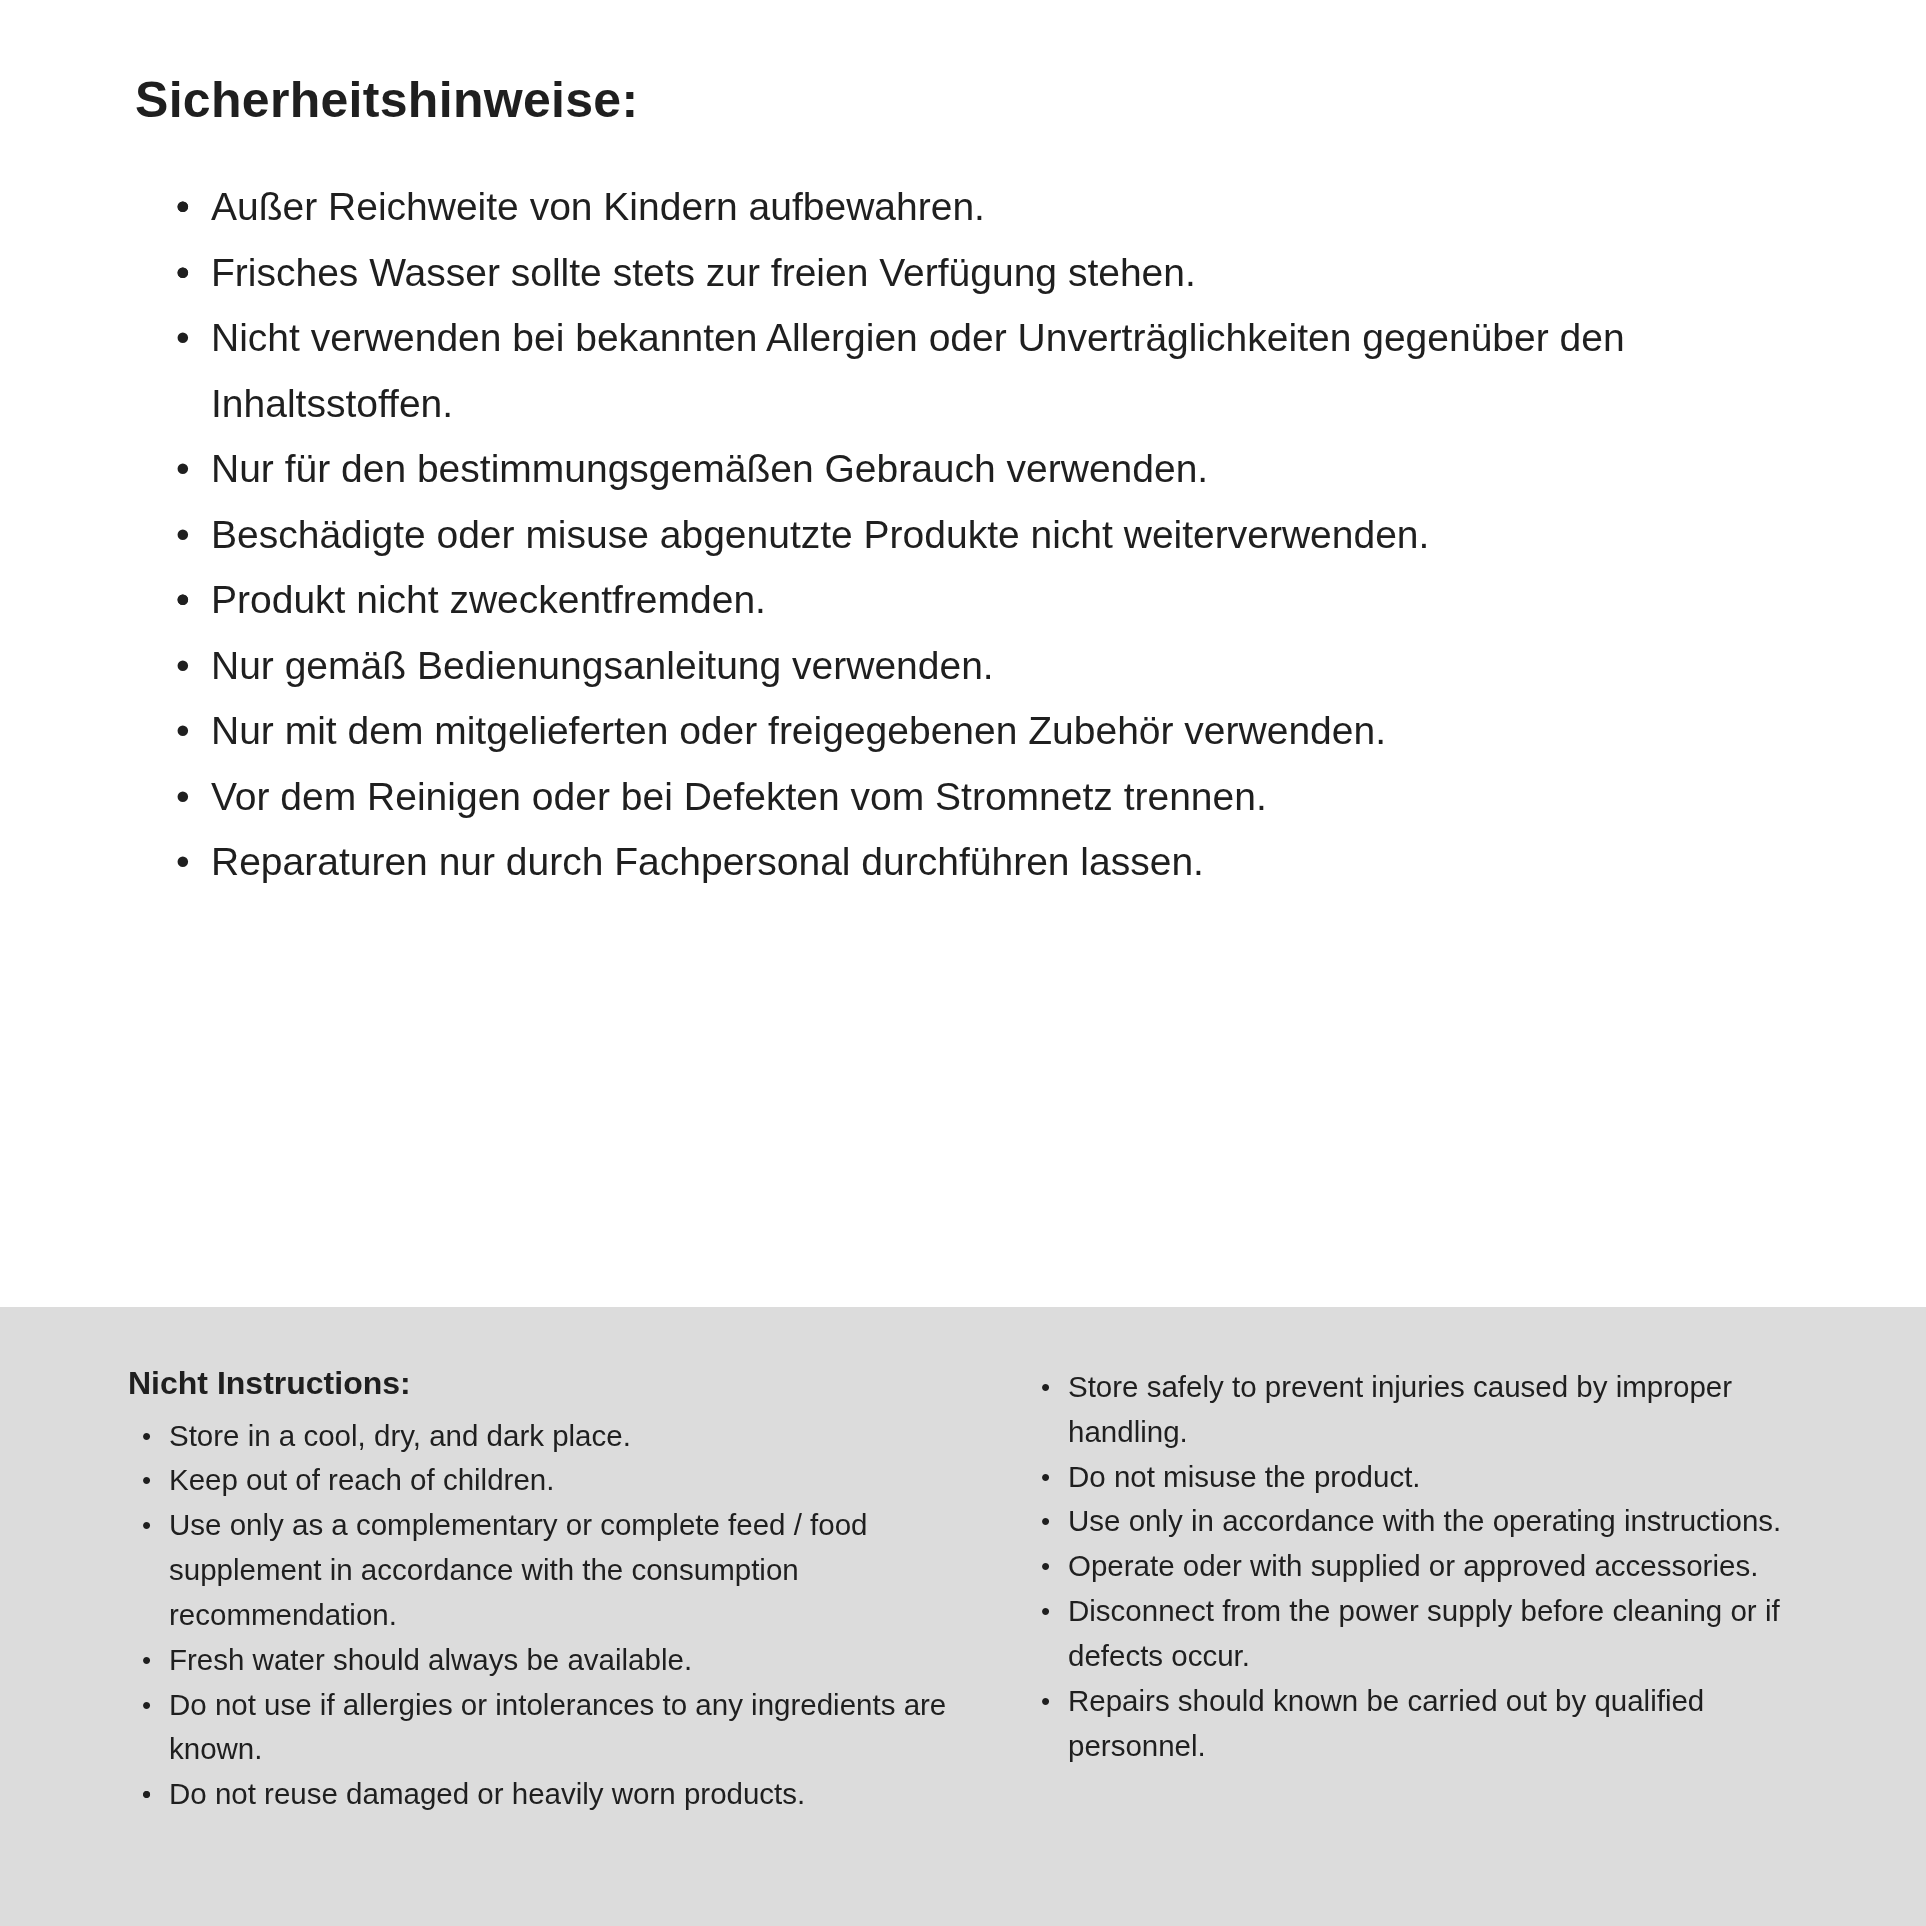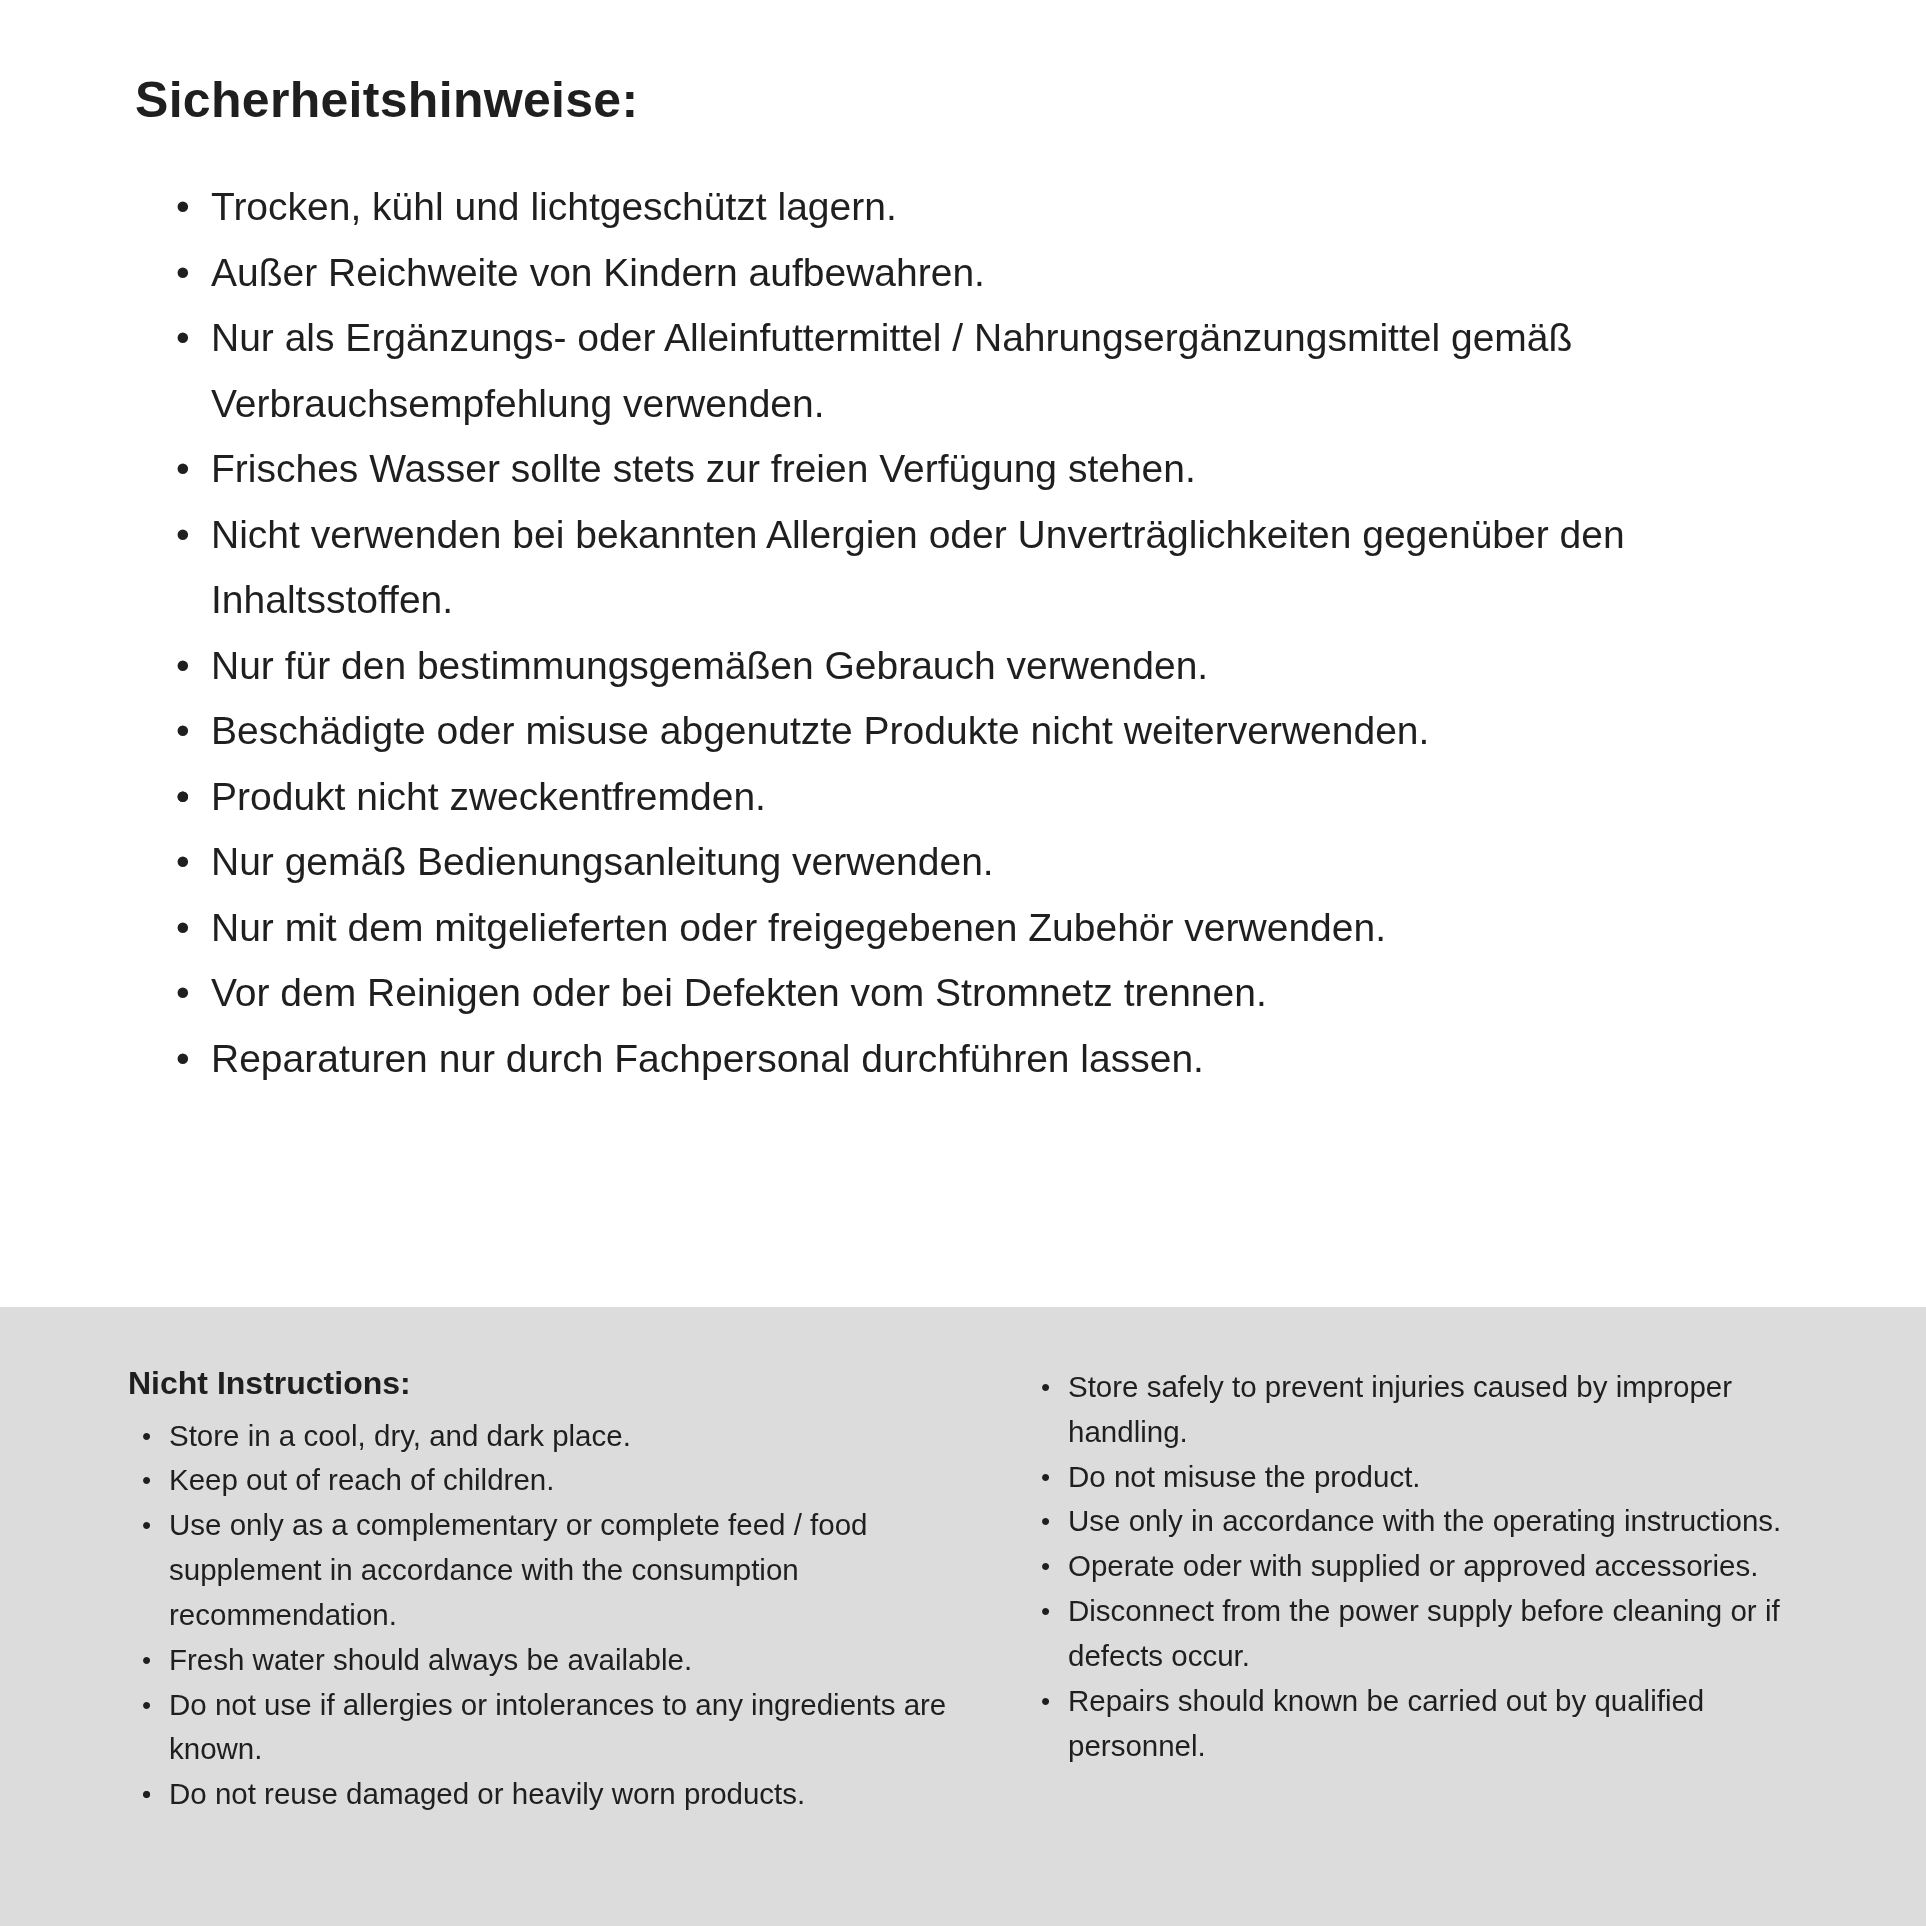--- a/index.html
+++ b/index.html
@@ -98,31 +98,29 @@
 
 <div class="page">
 
   <section class="section-de">
     <h1 class="de-title">Sicherheitshinweise:</h1>
 
     <div class="list-de">
 
         <div class="bullet">
           <span class="dot">•</span>
-          <span>Trocken, kühl und lichtgeschützt lagern.</span>
         </div>
 
         <div class="bullet">
           <span class="dot">•</span>
           <span>Außer Reichweite von Kindern aufbewahren.</span>
         </div>
 
         <div class="bullet">
           <span class="dot">•</span>
-          <span>Nur als Ergänzungs- oder Alleinfuttermittel / Nahrungsergänzungsmittel gemäß Verbrauchsempfehlung verwenden.</span>
         </div>
 
         <div class="bullet">
           <span class="dot">•</span>
           <span>Frisches Wasser sollte stets zur freien Verfügung stehen.</span>
         </div>
 
         <div class="bullet">
           <span class="dot">•</span>
           <span>Nicht verwenden bei bekannten Allergien oder Unverträglichkeiten gegenüber den Inhaltsstoffen.</span>

